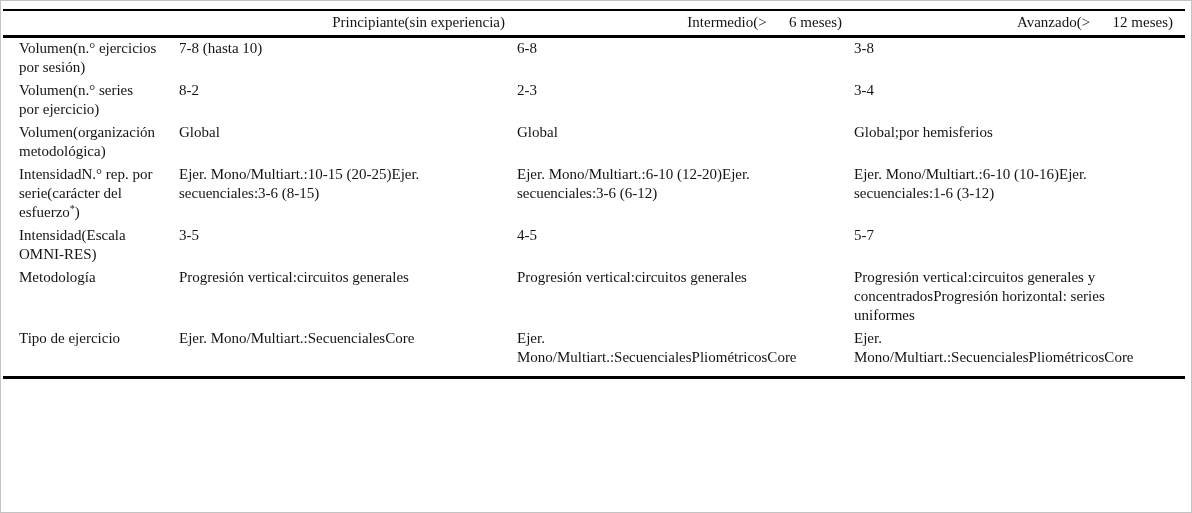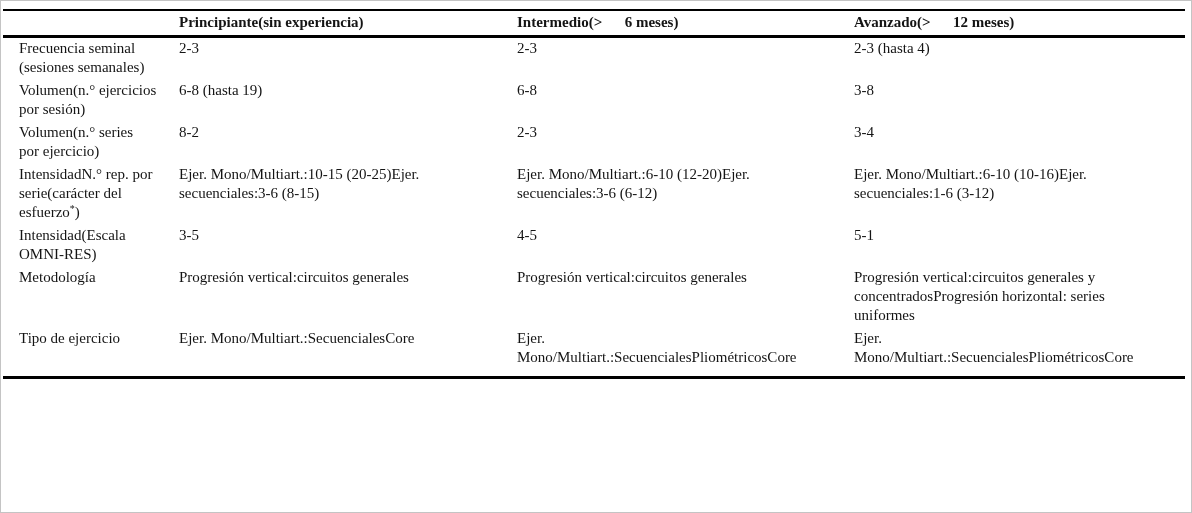--- a/index.html
+++ b/index.html
@@ -24,22 +24,22 @@
     width: 100%;
     font-family: "Liberation Serif", "DejaVu Serif", serif;
     font-size: 15px;
     line-height: 19px;
     color: #141414;
     border-bottom: 3px solid #000000;
   }
   table.training-table thead th {
     border-top: 2px solid #000000;
     border-bottom: 3px solid #000000;
-    font-weight: bold;
-    text-align: left;
+    font-weight: normal;
+    text-align: right;
     vertical-align: top;
     white-space: pre-wrap;
     padding: 2px 12px 3px 0;
   }
   table.training-table tbody th,
   table.training-table tbody td {
     font-weight: normal;
     text-align: left;
     vertical-align: top;
     white-space: pre-wrap;
@@ -73,57 +73,57 @@
     <thead>
       <tr>
         <th></th>
         <th>Principiante(sin experiencia)</th>
         <th>Intermedio(&gt;      6 meses)</th>
         <th>Avanzado(&gt;      12 meses)</th>
       </tr>
     </thead>
     <tbody id="table-body">
         <tr>
-          <th><span>Frecuencia seminal
-(sesiones semanales)</span></th>
-          <td>2-3</td>
-          <td>2-3</td>
-          <td>2-3 (hasta 4)</td>
-        </tr>
-        <tr>
           <th><span>Volumen(n.° ejercicios
 por sesión)</span></th>
-          <td>6-8 (hasta 19)</td>
+          <td>7-8 (hasta 10)</td>
           <td>6-8</td>
           <td>3-8</td>
         </tr>
         <tr>
           <th><span>Volumen(n.° series
 por ejercicio)</span></th>
           <td>8-2</td>
           <td>2-3</td>
           <td>3-4</td>
+        </tr>
+        <tr>
+          <th><span>Volumen(organización
+metodológica)</span></th>
+          <td>Global</td>
+          <td>Global</td>
+          <td>Global;por hemisferios</td>
         </tr>
         <tr>
           <th><span>IntensidadN.° rep. por
 serie(carácter del
 esfuerzo</span><sup class="fnote">*</sup><span>)</span></th>
           <td>Ejer. Mono/Multiart.:10-15 (20-25)Ejer.
 secuenciales:3-6 (8-15)</td>
           <td>Ejer. Mono/Multiart.:6-10 (12-20)Ejer.
 secuenciales:3-6 (6-12)</td>
           <td>Ejer. Mono/Multiart.:6-10 (10-16)Ejer.
 secuenciales:1-6 (3-12)</td>
         </tr>
         <tr>
           <th><span>Intensidad(Escala
 OMNI-RES)</span></th>
           <td>3-5</td>
           <td>4-5</td>
-          <td>5-1</td>
+          <td>5-7</td>
         </tr>
         <tr>
           <th><span>Metodología</span></th>
           <td>Progresión vertical:circuitos generales</td>
           <td>Progresión vertical:circuitos generales</td>
           <td>Progresión vertical:circuitos generales y
 concentradosProgresión horizontal: series
 uniformes</td>
         </tr>
         <tr>

